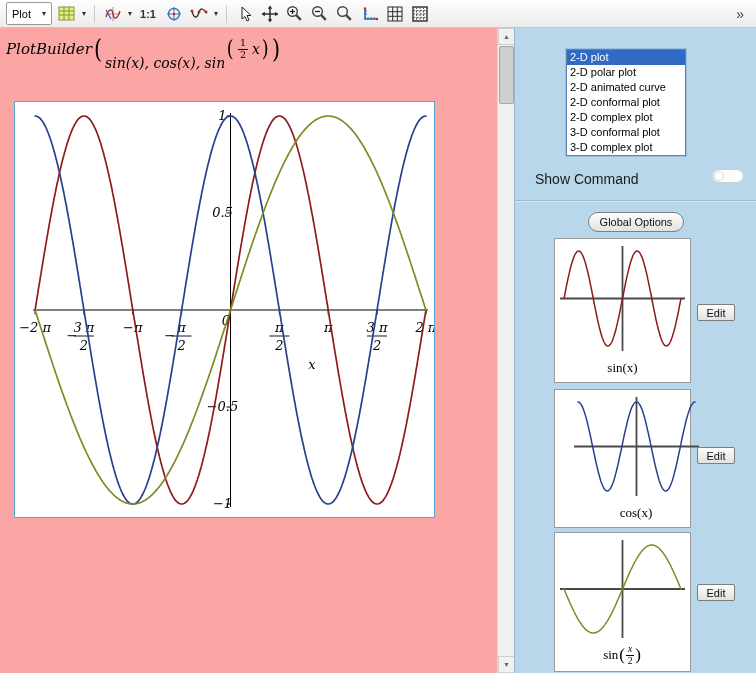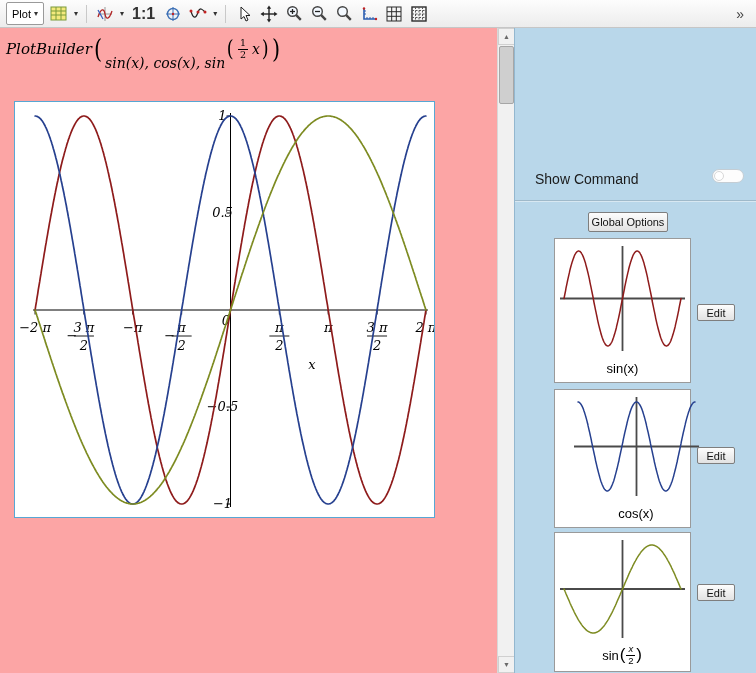--- a/index.html
+++ b/index.html
@@ -4,28 +4,28 @@
 <style>
   * { margin:0; padding:0; box-sizing:border-box; }
   html,body { width:756px; height:673px; overflow:hidden; background:#fff;
               font-family:"Liberation Sans", sans-serif; }
   .app { position:relative; width:756px; height:673px; border:0; }
 
   
   .toolbar { position:absolute; left:0; top:0; width:756px; height:28px;
     background:linear-gradient(#fdfdfd,#ececec); border-bottom:1px solid #c6c6c6;
     display:flex; align-items:center; gap:5px; padding:0 6px; }
-  .tb-btn { display:inline-flex; align-items:center; gap:3px; height:23px;
+  .tb-btn { display:inline-flex; align-items:center; gap:11px; height:23px;
     border:1px solid #9a9a9a; background:#fff; border-radius:2px;
     font-size:11px; padding:0 5px; cursor:default; }
   .tb-caret { font-size:8px; color:#333; }
   .tb-icon { display:inline-flex; align-items:center; justify-content:center;
     width:20px; height:20px; border-radius:2px; }
   .tb-sep { width:1px; height:18px; background:#c9c9c9; margin:0 3px; }
-  .tb-text { font-size:16px; font-weight:bold; color:#333; padding:0 3px; }
+  .tb-text { font-size:11px; font-weight:bold; color:#333; padding:0 3px; }
   .tb-overflow { margin-left:auto; font-size:14px; color:#444; padding-right:6px; }
 
   
   .content { position:absolute; left:0; top:28px; width:756px; height:645px; display:flex; }
   .canvas { position:relative; width:497px; height:645px; background:#fca5a5; overflow:hidden; }
 
   
   .expr { position:absolute; left:6px; top:4px; height:34px; display:flex; align-items:center;
     font-family:"DejaVu Serif", serif; font-size:14px; color:#000; white-space:nowrap; }
   .fn-name { font-style:italic; font-size:15px; }
@@ -68,31 +68,31 @@
 
   .show-cmd-label { position:absolute; left:20px; top:143px; font-size:14px; color:#1a1a1a; }
   .toggle { position:absolute; right:12px; top:141px; width:32px; height:14px;
     background:#fdfdfd; border:1px solid #c4cdd4; border-radius:8px; }
   .toggle .knob { position:absolute; left:1px; top:1px; width:10px; height:10px;
     border-radius:50%; background:#fff; border:1px solid #d8d8d8; }
 
   .sb-sep { position:absolute; left:0; top:172px; width:242px; height:1px; background:#9fb9ca;
     box-shadow:0 1px 0 #d8e8f2; }
 
-  .global-opts { position:absolute; left:73px; top:184px; width:80px; height:20px;
-    font-size:11px; color:#111; border:1px solid #7e7e7e; border-radius:2px;
+  .global-opts { position:absolute; left:73px; top:184px; width:96px; height:20px;
+    font-size:11px; color:#111; border:1px solid #7e7e7e; border-radius:10px;
     background:linear-gradient(#fdfdfd,#e2e2e2); }
 
   .thumb-card { position:absolute; left:39px; width:137px; background:#fff;
     border:1px solid #9a9a9a; display:flex; flex-direction:column; align-items:center; }
   .thumb-card.c0 { top:210px; height:145px; }
   .thumb-card.c1 { top:361px; height:139px;padding-left:27px; }
   .thumb-card.c2 { top:504px; height:140px; }
   .thumb-svg { display:block; margin-top:2px; }
-  .thumb-caption { font-family:Liberation Sans, sans-serif; font-size:13px; color:#000;
+  .thumb-caption { font-family:Liberation Serif, serif; font-size:13px; color:#000;
     height:24px; display:flex; align-items:center; justify-content:center; }
   .cparen { font-size:17px; font-weight:300; padding:0 1px; }
   .cfrac { display:inline-block; text-align:center; font-size:9.5px; line-height:1.1;
     vertical-align:middle; }
   .cfrac .num { display:block; border-bottom:1px solid #000; padding:0 2px; font-style:italic; }
   .cfrac .den { display:block; }
 
   .edit-btn { position:absolute; left:182px; width:38px; height:17px; font-size:11px;
     color:#111; border:1px solid #7e7e7e; border-radius:2px;
     background:linear-gradient(#fdfdfd,#e2e2e2); }
@@ -298,20 +298,29 @@
     </div>
 
     <div class="vscroll">
       <div class="scroll-btn up">▲</div>
       <div class="scroll-thumb"></div>
       <div class="scroll-btn down">▼</div>
     </div>
 
     <div class="sidebar">
 
+      <div class="listbox">
+        <div class="lb-item selected">2-D plot</div>
+        <div class="lb-item">2-D polar plot</div>
+        <div class="lb-item">2-D animated curve</div>
+        <div class="lb-item">2-D conformal plot</div>
+        <div class="lb-item">2-D complex plot</div>
+        <div class="lb-item">3-D conformal plot</div>
+        <div class="lb-item">3-D complex plot</div>
+      </div>
 
       <span class="show-cmd-label">Show Command</span>
       <span class="toggle">
           <span class="knob"></span>
         </span>
 
       <div class="sb-sep"></div>
 
       <button class="global-opts">Global Options</button>
 

